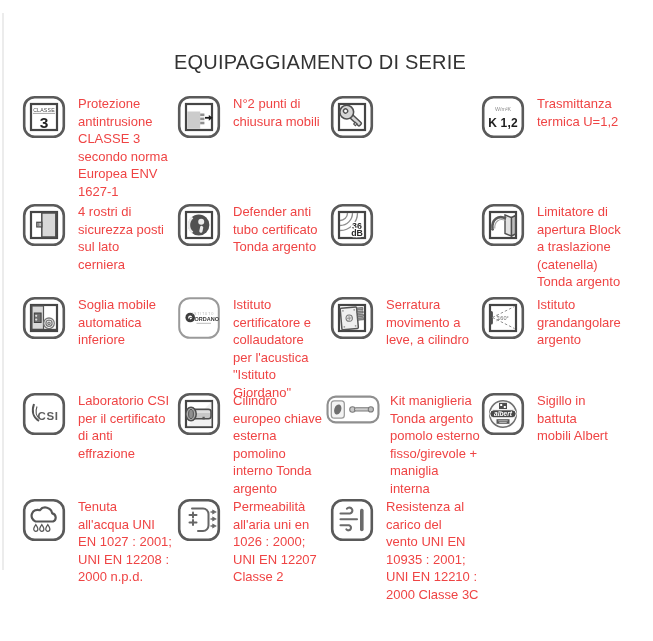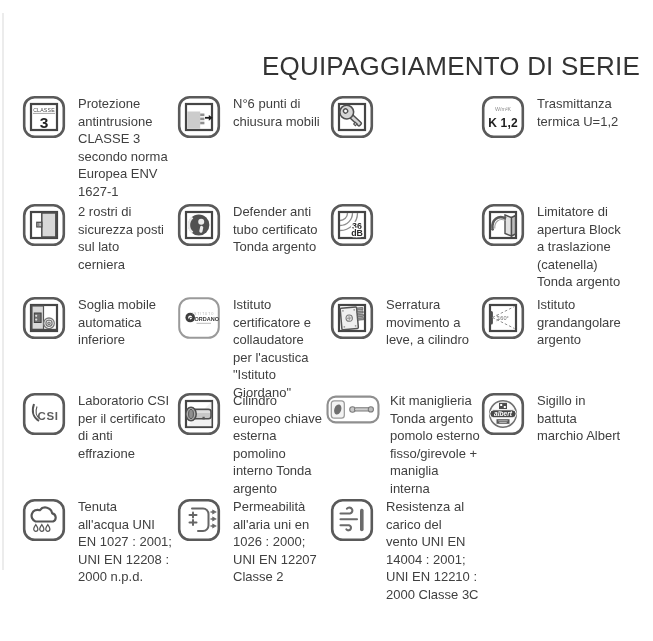--- a/index.html
+++ b/index.html
@@ -2,29 +2,29 @@
 <html><head>
 <meta charset="utf-8">
 <style>
   html,body{margin:0;padding:0;}
   body{
     width:653px;height:641px;background:#ffffff;position:relative;overflow:hidden;
     font-family:"Liberation Sans",sans-serif;color:#3e3e3e;
   }
   .left-divider{position:absolute;left:2px;top:13px;width:2px;height:557px;background:#ececec;}
   .title{
-    position:absolute;top:51px;left:0;width:640px;text-align:right;
-    font-size:26px;font-weight:500;color:#333;letter-spacing:.2px;
+    position:absolute;top:51px;left:0;width:640px;text-align:center;
+    font-size:20px;font-weight:500;color:#333;letter-spacing:.2px;
   }
   .row{position:absolute;left:0;width:653px;height:0;}
   .cell{position:absolute;top:0;display:flex;align-items:flex-start;}
   .c1{left:22px}.c2{left:177px}.c3{left:330px}.c4{left:481px}
   .cell .ic{flex:none;display:block;}
   .cell-label{
-    margin-left:12px;font-size:13px;line-height:17.5px;color:#404040;
+    margin-left:12px;font-size:13px;line-height:17.5px;color:#ef4444;
     white-space:pre-line;
   }
   .c1 .cell-label{width:104px}.c2 .cell-label{width:104px}
   .c3 .cell-label{width:106px}.c4 .cell-label{width:114px}
   .cell--wide{margin-left:-4px}
   .cell--wide .ic{margin-top:3px}
   .cell--wide .cell-label{margin-left:10px}
   
   svg text{font-family:"Liberation Sans",sans-serif;}
   .tt{font-size:5.2px;fill:#474747;text-anchor:middle;letter-spacing:.2px;}
@@ -76,21 +76,21 @@
       <svg class="ic" width="44" height="44" viewBox="0 0 44 44">
         <use href="#sq"></use>
           <use href="#insq"></use>
         <rect x="10.2" y="16.5" width="13" height="17.3" fill="#cccccc"></rect>
         <rect x="23.2" y="18.5" width="4.2" height="2.6" fill="#8f8f8f"></rect>
         <rect x="23.2" y="22.6" width="4.2" height="2.6" fill="#8f8f8f"></rect>
         <rect x="23.2" y="26.7" width="4.2" height="2.6" fill="#8f8f8f"></rect>
         <line x1="28" y1="22.8" x2="32.4" y2="22.8" stroke="#1e1e1e" stroke-width="1.8"></line>
         <path d="M31.8,19.9 L35.6,22.8 L31.8,25.7 Z" fill="#1e1e1e"></path>
       </svg>
-      <div class="cell-label">N°6 punti di
+      <div class="cell-label">N°2 punti di
 chiusura mobili</div>
     </div>
     <div class="cell c3">
       <svg class="ic" width="44" height="44" viewBox="0 0 44 44">
         <use href="#sq"></use>
           <use href="#insq"></use>
         <g transform="rotate(43 22 22)" stroke="#4f4f4f">
           <rect x="19" y="19.9" width="14.5" height="4.2" rx="1.2" fill="#d6d6d6" stroke-width="1.5"></rect>
           <rect x="28" y="23.6" width="2.4" height="2.4" fill="#d6d6d6" stroke-width="1.1"></rect>
           <circle cx="14.8" cy="22" r="6.9" fill="#d6d6d6" stroke-width="1.6"></circle>
@@ -111,21 +111,21 @@
 
   <div class="row" style="top:203px">
     <div class="cell c1">
       <svg class="ic" width="44" height="44" viewBox="0 0 44 44">
         <use href="#sq"></use>
           <use href="#insq"></use>
         <rect x="19.8" y="10" width="14" height="24" fill="#d8d8d8" stroke="#4f4f4f" stroke-width="1.5"></rect>
         <rect x="14.8" y="19.3" width="5" height="4.6" fill="#c4c4c4" stroke="#4f4f4f" stroke-width="1.3"></rect>
         <rect x="15.4" y="20.1" width="2" height="3" fill="#8a8a8a"></rect>
       </svg>
-      <div class="cell-label">2 rostri di
+      <div class="cell-label">4 rostri di
 sicurezza posti
 sul lato
 cerniera</div>
     </div>
     <div class="cell c2">
       <svg class="ic" width="44" height="44" viewBox="0 0 44 44">
         <use href="#sq"></use>
           <use href="#insq"></use>
         <circle cx="21.8" cy="22" r="10.6" fill="#515151"></circle>
         <path d="M15.5,14.5 A9.7,9.7 0 0 0 15.5,29.5" stroke="#e9e9e9" stroke-width="2.4" fill="none"></path>
@@ -301,21 +301,21 @@
         <rect x="19.2" y="12" width="2" height="2" fill="#fff"></rect>
         <rect x="22.8" y="14" width="2" height="2" fill="#fff"></rect>
         <rect x="8.8" y="17.8" width="26.4" height="8" rx="4" fill="#474747" stroke="#fff" stroke-width="1"></rect>
         <text x="22" y="24" class="alb">albert</text>
         <rect x="15.5" y="27.2" width="13" height="4.6" fill="#585858"></rect>
         <rect x="17.3" y="28.4" width="9.4" height="0.9" fill="#cfcfcf"></rect>
         <rect x="18.3" y="30" width="7.4" height="0.8" fill="#cfcfcf"></rect>
       </svg>
       <div class="cell-label">Sigillo in
 battuta
-marchio Albert</div>
+mobili Albert</div>
     </div>
   </div>
 
   <div class="row" style="top:498px">
     <div class="cell c1">
       <svg class="ic" width="44" height="44" viewBox="0 0 44 44">
         <use href="#sq"></use>
         <path d="M13.5,23.5 L31,23.5 A4.3,4.3 0 0 0 30.2,15.3 A7,7 0 0 0 17.8,12.2 A6,6 0 0 0 13.5,23.5 Z" fill="#fff" stroke="#565656" stroke-width="2.2" stroke-linejoin="round"></path>
         <g fill="#fff" stroke="#565656" stroke-width="1.2">
           <path transform="translate(13.8,29.8)" d="M0,-3.2 C1.6,-1 2.1,0.2 2.1,1.2 A2.1,2.3 0 1 1 -2.1,1.2 C-2.1,0.2 -1.6,-1 0,-3.2 Z"></path>
@@ -360,18 +360,18 @@
         <line x1="31.8" y1="12.5" x2="31.8" y2="31.5" stroke="#6b6b6b" stroke-width="3.6" stroke-linecap="round"></line>
         <g fill="none" stroke="#6b6b6b" stroke-width="2.1" stroke-linecap="round">
           <path d="M10.5,15.5 h9.5 a3,3 0 1 0 -3,-4.8"></path>
           <path d="M10.5,21.3 h16.5"></path>
           <path d="M10.5,27.2 h8.5 a2.6,2.6 0 1 1 -2.6,4.2"></path>
         </g>
       </svg>
       <div class="cell-label">Resistenza al
 carico del
 vento UNI EN
-14004 : 2001;
+10935 : 2001;
 UNI EN 12210 :
 2000 Classe 3C</div>
     </div>
   </div>
 </div>
 
 </body></html>

